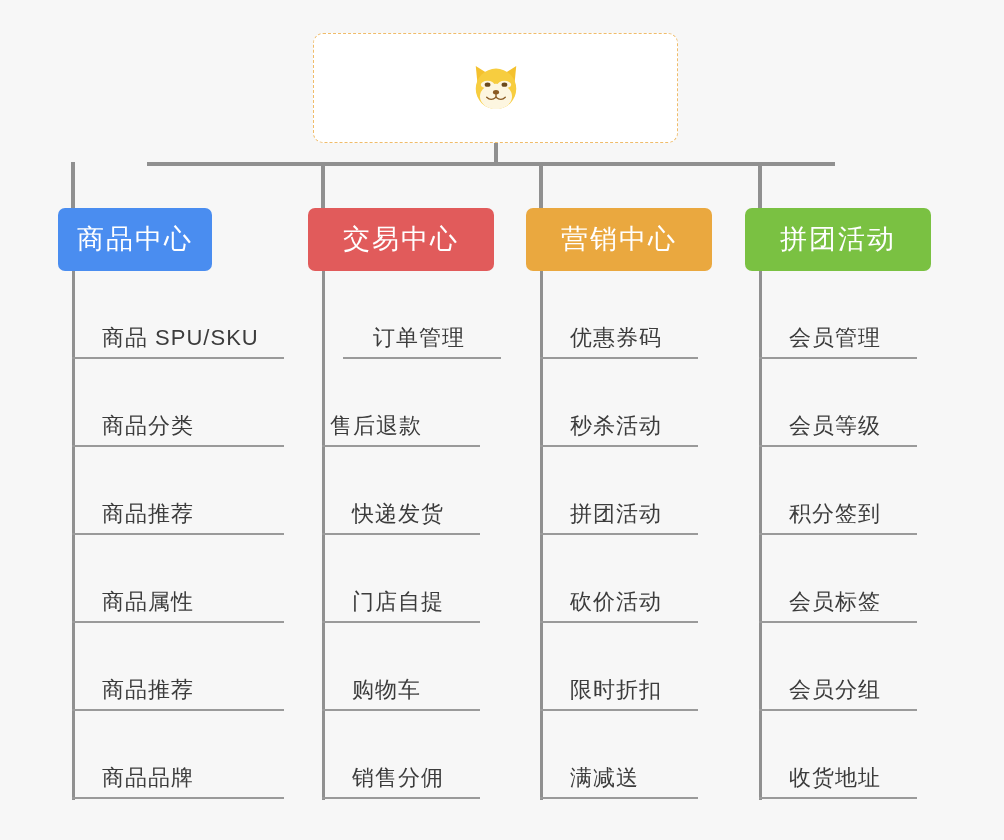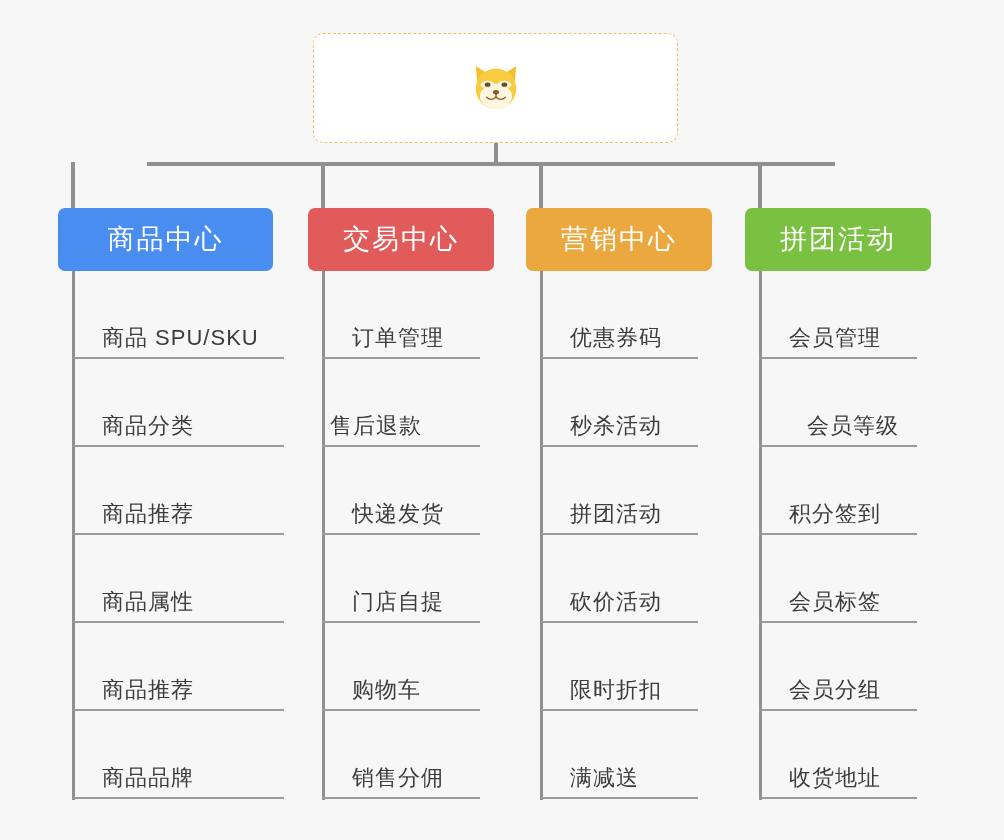--- a/index.html
+++ b/index.html
@@ -179,21 +179,21 @@
         <div class="leaf" style="top: 352px;">
           <div class="leaf-inner" style="min-width: 212px;"><span class="leaf-label">商品推荐</span></div>
         </div>
         <div class="leaf" style="top: 440px;">
           <div class="leaf-inner" style="min-width: 212px;"><span class="leaf-label">商品品牌</span></div>
         </div>
       </div>
       <div class="column" style="left: 322px; height: 528px;">
         <div class="col-spine" style="height: 529px;"></div>
         <div class="leaf" style="top: 0px;">
-          <div class="leaf-inner" style="min-width: 158px;"><span class="leaf-label">订单管理</span></div>
+          <div class="leaf-inner" style="min-width: 158px; margin-left: 21px;"><span class="leaf-label">订单管理</span></div>
         </div>
         <div class="leaf" style="top: 88px;">
           <div class="leaf-inner" style="min-width: 158px; padding-left: 8px;"><span class="leaf-label">售后退款</span></div>
         </div>
         <div class="leaf" style="top: 176px;">
           <div class="leaf-inner" style="min-width: 158px;"><span class="leaf-label">快递发货</span></div>
         </div>
         <div class="leaf" style="top: 264px;">
           <div class="leaf-inner" style="min-width: 158px;"><span class="leaf-label">门店自提</span></div>
         </div>
@@ -224,39 +224,39 @@
         <div class="leaf" style="top: 440px;">
           <div class="leaf-inner" style="min-width: 158px;"><span class="leaf-label">满减送</span></div>
         </div>
       </div>
       <div class="column" style="left: 759px; height: 528px;">
         <div class="col-spine" style="height: 529px;"></div>
         <div class="leaf" style="top: 0px;">
           <div class="leaf-inner" style="min-width: 158px;"><span class="leaf-label">会员管理</span></div>
         </div>
         <div class="leaf" style="top: 88px;">
-          <div class="leaf-inner" style="min-width: 158px; text-align: right;"><span class="leaf-label">会员等级</span></div>
+          <div class="leaf-inner" style="min-width: 158px;"><span class="leaf-label">会员等级</span></div>
         </div>
         <div class="leaf" style="top: 176px;">
           <div class="leaf-inner" style="min-width: 158px;"><span class="leaf-label">积分签到</span></div>
         </div>
         <div class="leaf" style="top: 264px;">
           <div class="leaf-inner" style="min-width: 158px;"><span class="leaf-label">会员标签</span></div>
         </div>
         <div class="leaf" style="top: 352px;">
           <div class="leaf-inner" style="min-width: 158px;"><span class="leaf-label">会员分组</span></div>
         </div>
         <div class="leaf" style="top: 440px;">
           <div class="leaf-inner" style="min-width: 158px;"><span class="leaf-label">收货地址</span></div>
         </div>
       </div>
     </div>
 
 <div class="conn conn-drop" style="left: 71px;"></div>
-    <div class="cat-box" style="left: 58px; width: 215px; background: rgb(74, 141, 240);">
+    <div class="cat-box" style="left: 58px; width: 154px; background: rgb(74, 141, 240);">
       <span class="cat-label">商品中心</span>
     </div>
     <div class="conn conn-drop" style="left: 321px;"></div>
     <div class="cat-box" style="left: 308px; width: 186px; background: rgb(225, 91, 91);">
       <span class="cat-label">交易中心</span>
     </div>
     <div class="conn conn-drop" style="left: 539px;"></div>
     <div class="cat-box" style="left: 526px; width: 186px; background: rgb(234, 168, 63);">
       <span class="cat-label">营销中心</span>
     </div>

